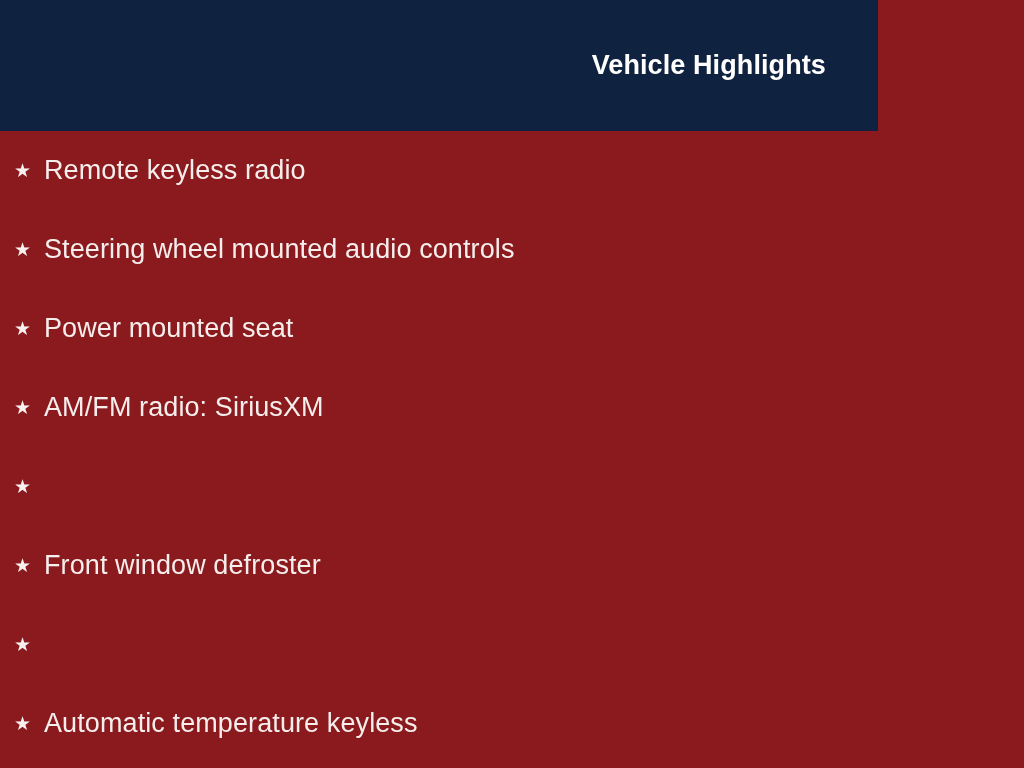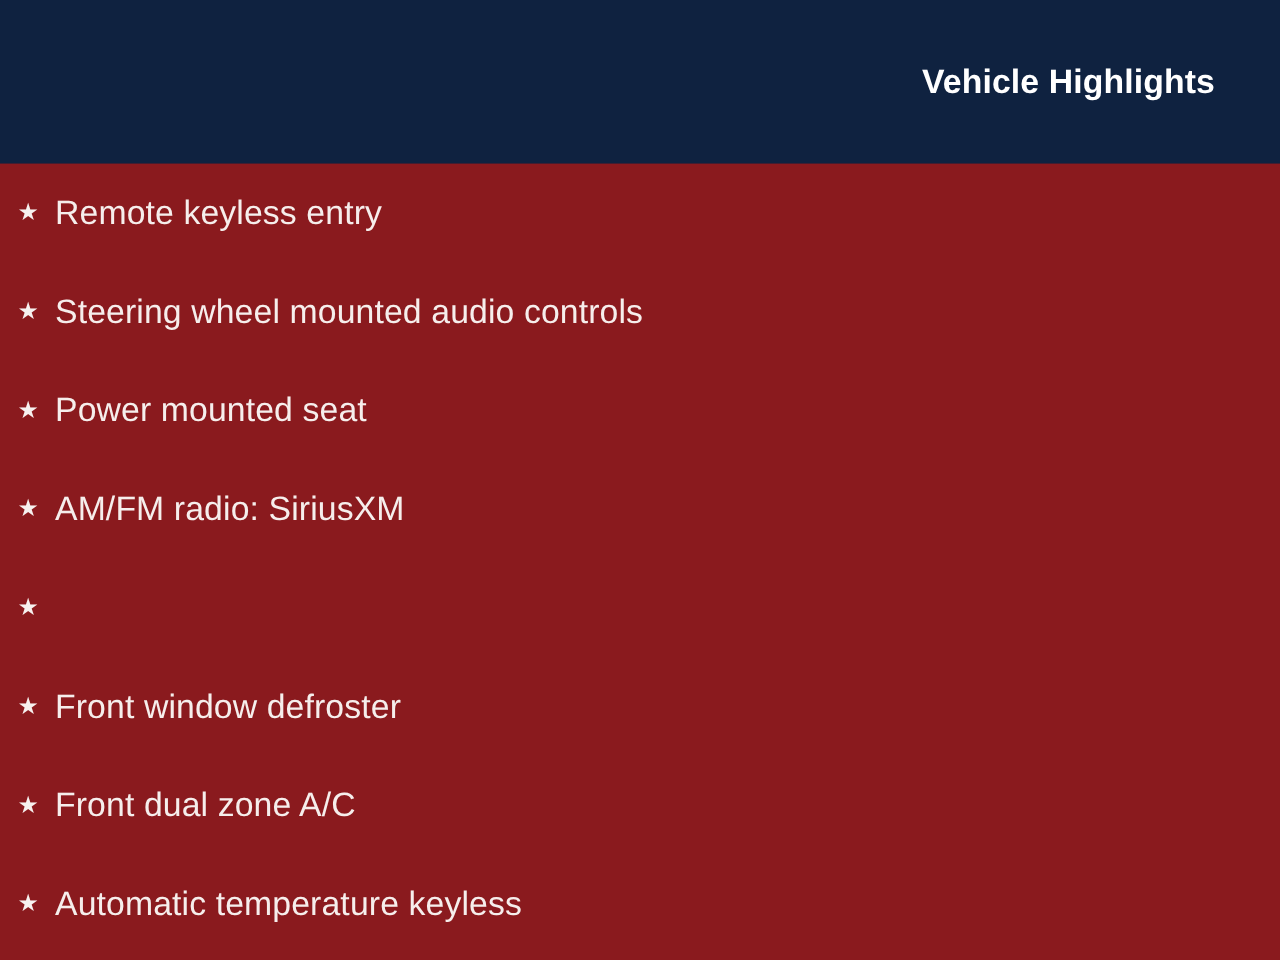--- a/index.html
+++ b/index.html
@@ -20,21 +20,21 @@
     width: 1024px;
     height: 768px;
     background: #8a1a1e;
   }
 
   
   .header-band {
     position: absolute;
     left: 0;
     top: 0;
-    width: 1024px;
+    width: 878px;
     height: 131px;
     background: #0f2240;
     box-sizing: border-box;
     display: flex;
     align-items: center;
     justify-content: flex-end;
     padding-right: 52px;
   }
 
   .slide-title {
@@ -104,21 +104,21 @@
 
   <div class="header-band">
     <div class="slide-title">Vehicle Highlights</div>
   </div>
 
   <div class="body-area">
     <ul class="feature-list">
 
       <li class="feature-item">
         <span class="bullet-star">★</span>
-        <span class="feature-text">Remote keyless entry</span>
+        <span class="feature-text">Remote keyless radio</span>
       </li>
 
       <li class="feature-item">
         <span class="bullet-star">★</span>
         <span class="feature-text">Steering wheel mounted audio controls</span>
       </li>
 
       <li class="feature-item">
         <span class="bullet-star">★</span>
         <span class="feature-text">Power mounted seat</span>
@@ -133,21 +133,20 @@
         <span class="bullet-star">★</span>
       </li>
 
       <li class="feature-item">
         <span class="bullet-star">★</span>
         <span class="feature-text">Front window defroster</span>
       </li>
 
       <li class="feature-item">
         <span class="bullet-star">★</span>
-        <span class="feature-text">Front dual zone A/C</span>
       </li>
 
       <li class="feature-item">
         <span class="bullet-star">★</span>
         <span class="feature-text">Automatic temperature keyless</span>
       </li>
 
     </ul>
   </div>
 

